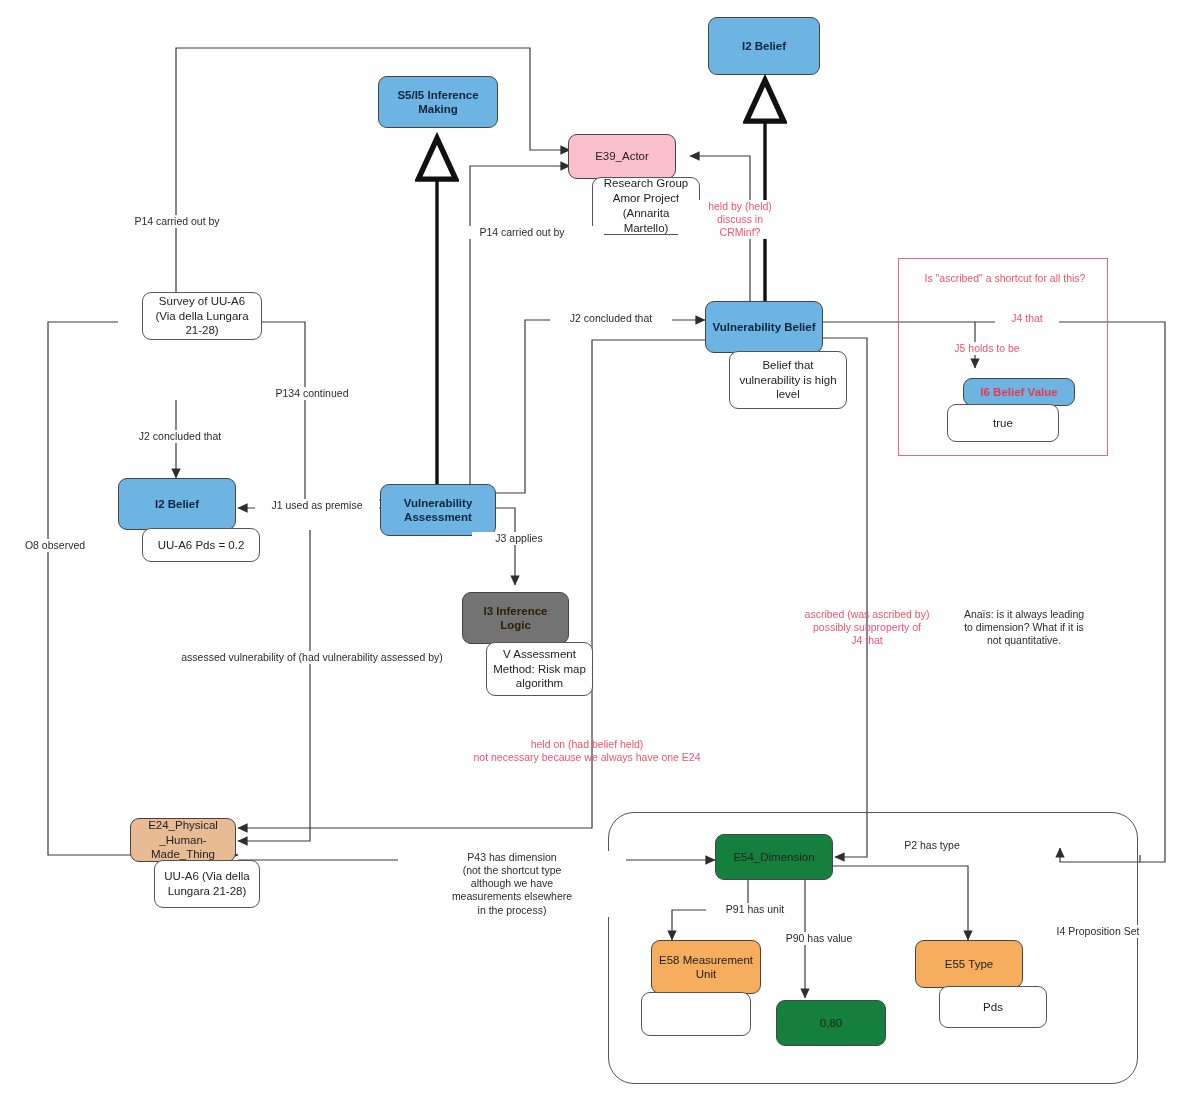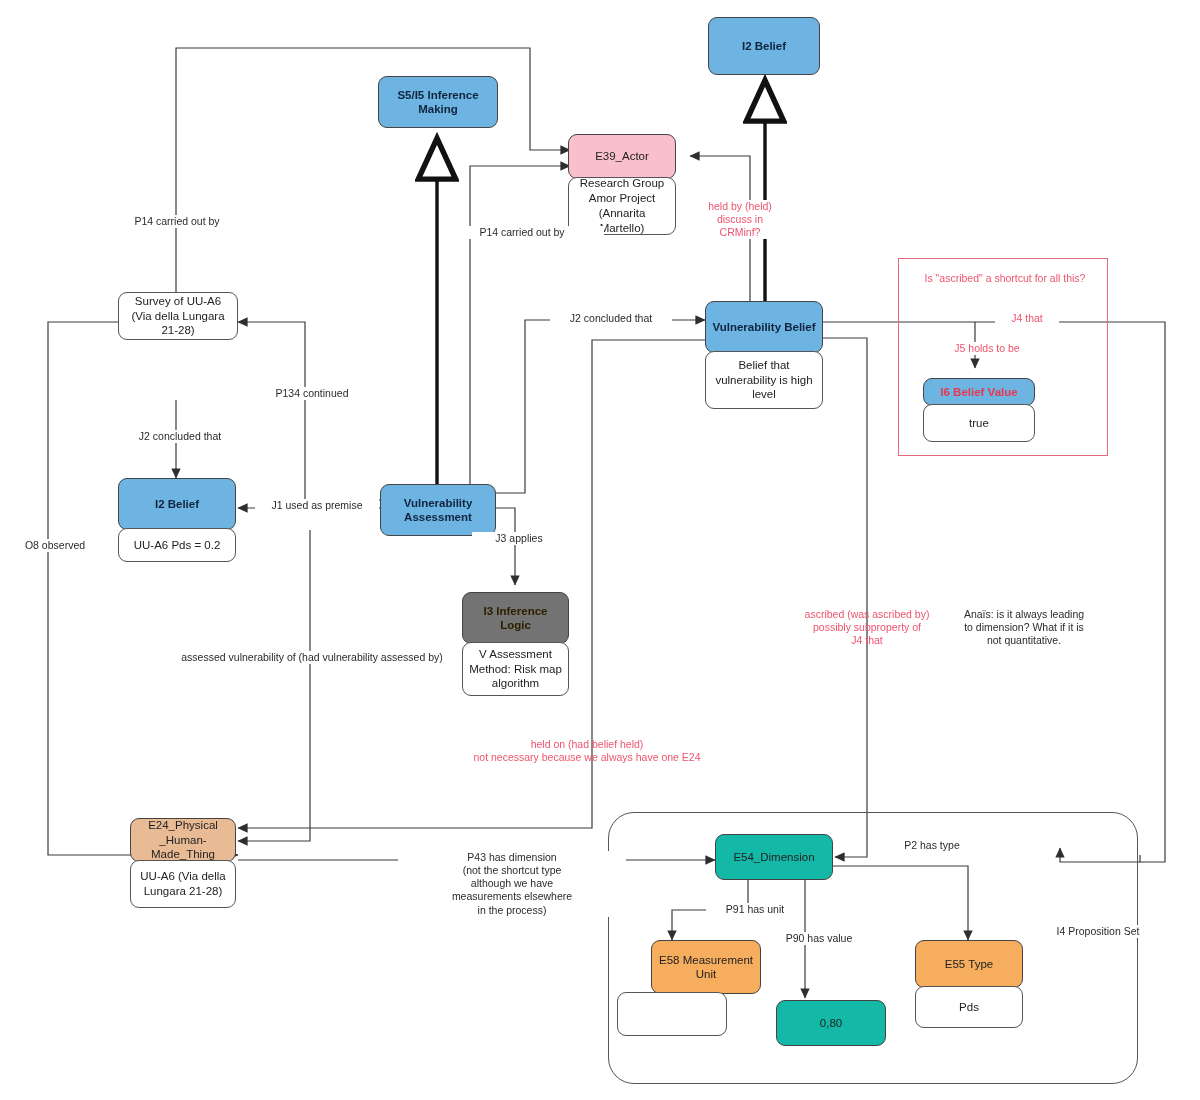--- a/index.html
+++ b/index.html
@@ -10,29 +10,29 @@
   
   .node{position:absolute;box-sizing:border-box;}
   .nhead{
     box-sizing:border-box;width:100%;border:1px solid #444;border-radius:9px;
     display:flex;align-items:center;justify-content:center;text-align:center;
     font-weight:bold;font-size:11.5px;line-height:1.25;color:#10243e;padding:2px 5px;
   }
   .nbody{
     box-sizing:border-box;width:100%;border:1px solid #555;border-radius:9px;background:#fff;
     display:flex;align-items:center;justify-content:center;text-align:center;
-    font-size:11.5px;line-height:1.3;color:#222;padding:2px 6px;margin-top:-2px;font-weight:normal;
+    font-size:11.5px;line-height:1.3;color:#222;padding:2px 6px;margin-top:-2px;font-weight:normal;margin-left:24px;
   }
   .blue .nhead{background:#6db4e3;}
   .pink .nhead{background:#f9c0cb;font-weight:normal;color:#222;}
   .yellow .nhead{background:#737373;color:#2b2000;}
   .tan  .nhead{background:#e8bb95;font-weight:normal;color:#222;}
   .orange .nhead{background:#f6ad5e;font-weight:normal;color:#222;}
-  .plain .nhead{background:#14b8a6;font-weight:normal;color:#222;border-radius:9px;text-align:center;}
-  .redtext .nhead{color:#e8384f;}
+  .plain .nhead{background:#15803d;font-weight:normal;color:#222;border-radius:9px;text-align:center;}
+  .redtext .nhead{color:#e8384f;margin-left:40px;}
 
   
   .elabel{
     position:absolute;font-size:10.5px;line-height:1.25;color:#2b2b2b;text-align:center;
     background:#fff;padding:0 2px;white-space:pre-line;
   }
   .elabel.red{color:#f0546c;}
   .elabel.nobg{background:transparent;}
 
   

